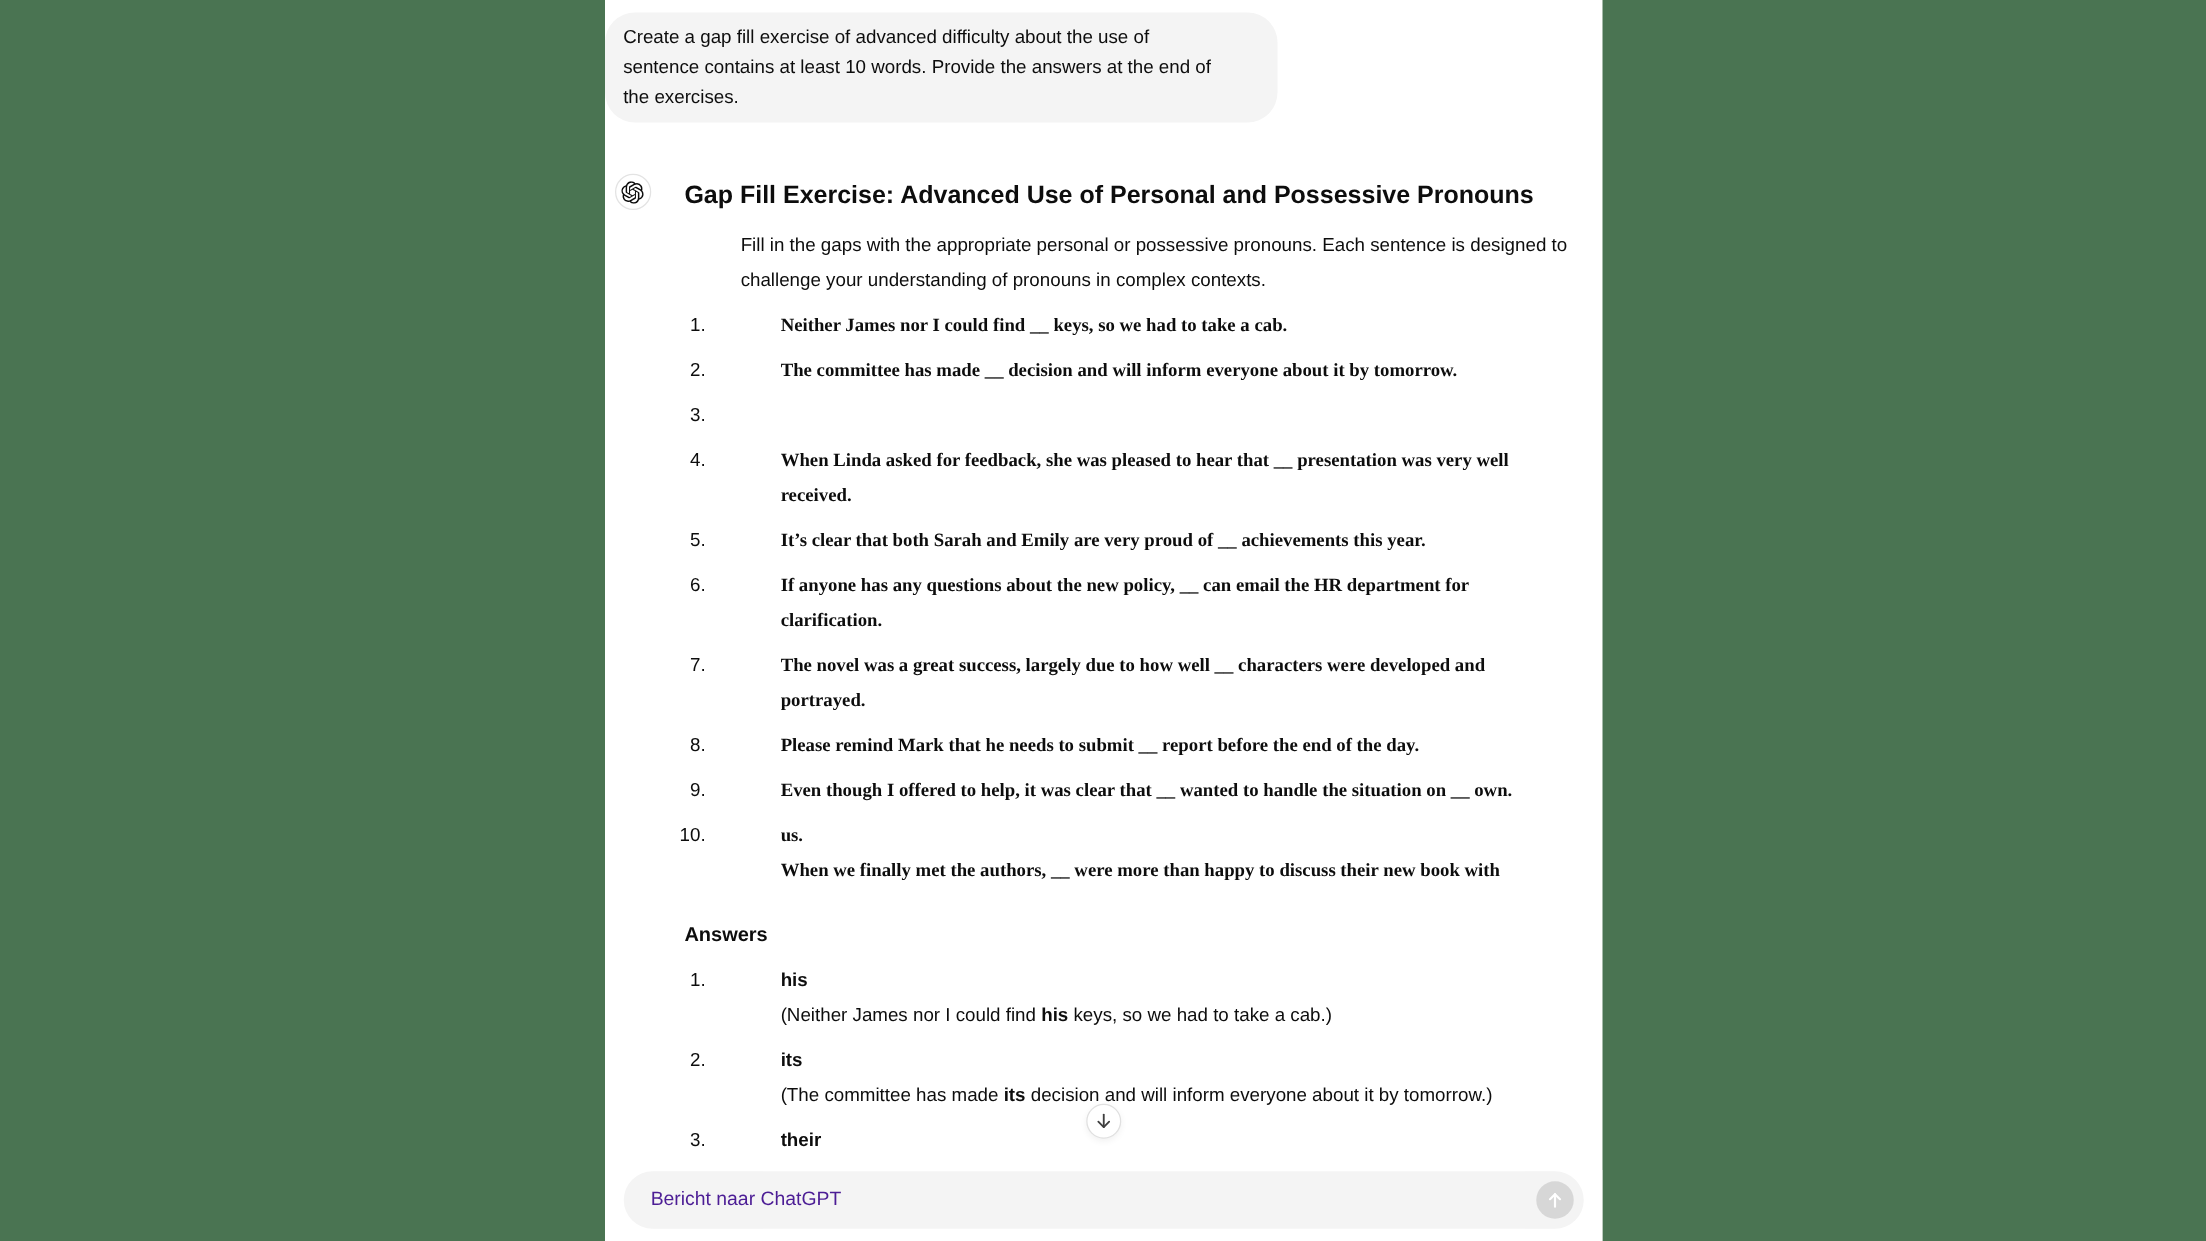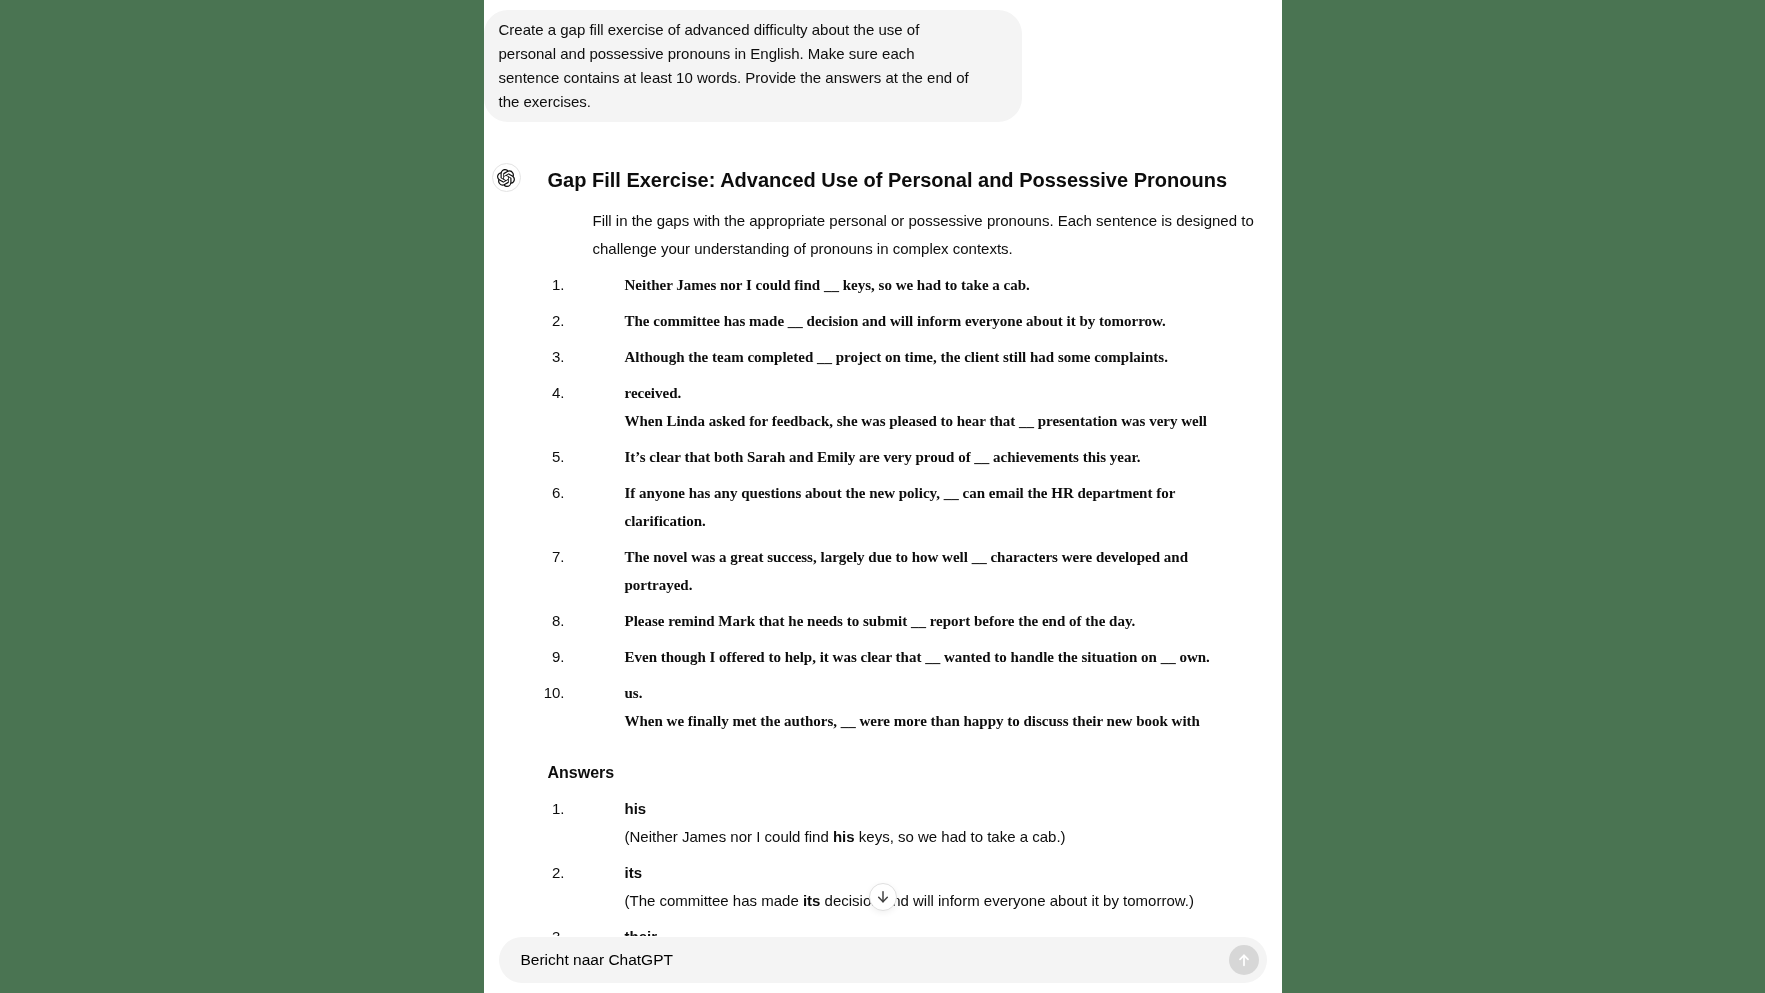--- a/index.html
+++ b/index.html
@@ -47,36 +47,35 @@
   }
   
   .composer-area{
     position:absolute;left:0;right:0;top:936px;bottom:0;background:#ffffff;
   }
   .composer{
     position:absolute;left:15px;top:1px;width:768px;height:46px;
     background:#f4f4f4;border-radius:23px;box-sizing:border-box;
     display:flex;align-items:center;padding:0 50px 0 22px;cursor:text;
   }
-  .placeholder{font-size:15.5px;color:#000000;}
+  .placeholder{font-size:15.5px;color:#4c1d95;}
   .send-btn{
     position:absolute;right:8px;top:8px;width:30px;height:30px;border:none;
     border-radius:50%;background:#d7d7d7;display:flex;align-items:center;
     justify-content:center;cursor:pointer;padding:0;
   }
 </style>
 </head>
 <body>
 
 <div class="chat-window">
 
   <div class="user-row">
     <div class="bubble">
       <div class="line">Create a gap fill exercise of advanced difficulty about the use of</div>
-      <div class="line">personal and possessive pronouns in English. Make sure each</div>
       <div class="line">sentence contains at least 10 words. Provide the answers at the end of</div>
       <div class="line">the exercises.</div>
     </div>
   </div>
 
   <div class="assistant">
     <div class="avatar">
       <svg width="18" height="18" viewBox="0 0 24 24" fill="#0d0d0d" aria-hidden="true">
         <path d="M22.2819 9.8211a5.9847 5.9847 0 0 0-.5157-4.9108 6.0462 6.0462 0 0 0-6.5098-2.9A6.0651 6.0651 0 0 0 4.9807 4.1818a5.9847 5.9847 0 0 0-3.9977 2.9 6.0462 6.0462 0 0 0 .7427 7.0966 5.98 5.98 0 0 0 .511 4.9107 6.051 6.051 0 0 0 6.5146 2.9001A5.9847 5.9847 0 0 0 13.2599 24a6.0557 6.0557 0 0 0 5.7718-4.2058 5.9894 5.9894 0 0 0 3.9977-2.9001 6.0557 6.0557 0 0 0-.7475-7.073zm-9.022 12.6081a4.4755 4.4755 0 0 1-2.8764-1.0408l.1419-.0804 4.7783-2.7582a.7948.7948 0 0 0 .3927-.6813v-6.7369l2.02 1.1686a.071.071 0 0 1 .038.052v5.5826a4.504 4.504 0 0 1-4.4945 4.4944zm-9.6607-4.1254a4.4708 4.4708 0 0 1-.5346-3.0137l.142.0852 4.783 2.7582a.7712.7712 0 0 0 .7806 0l5.8428-3.3685v2.3324a.0804.0804 0 0 1-.0332.0615L9.74 19.9502a4.4992 4.4992 0 0 1-6.1408-1.6464zM2.3408 7.8956a4.485 4.485 0 0 1 2.3655-1.9728V11.6a.7664.7664 0 0 0 .3879.6765l5.8144 3.3543-2.0201 1.1685a.0757.0757 0 0 1-.071 0l-4.8303-2.7865A4.504 4.504 0 0 1 2.3408 7.8956zm16.5963 3.8558L13.1038 8.364 15.1192 7.2a.0757.0757 0 0 1 .071 0l4.8303 2.7913a4.4944 4.4944 0 0 1-.6765 8.1042v-5.6772a.79.79 0 0 0-.407-.667zm2.0107-3.0231l-.142-.0852-4.7735-2.7818a.7759.7759 0 0 0-.7854 0L9.409 9.2297V6.8974a.0662.0662 0 0 1 .0284-.0615l4.8303-2.7866a4.4992 4.4992 0 0 1 6.6802 4.66zM8.3065 12.863l-2.02-1.1638a.0804.0804 0 0 1-.038-.0567V6.0742a4.4992 4.4992 0 0 1 7.3757-3.4537l-.142.0805L8.704 5.459a.7948.7948 0 0 0-.3927.6813zm1.0976-2.3654l2.602-1.4998 2.6069 1.4998v2.9994l-2.5974 1.4997-2.6067-1.4997z"></path>
       </svg>
@@ -97,29 +96,26 @@
           </div>
       </li>
       <li>
         <span class="num">2.</span>
         <div class="li-lines">
             <div class="line">The committee has made __ decision and will inform everyone about it by tomorrow.</div>
           </div>
       </li>
       <li>
         <span class="num">3.</span>
-        <div class="li-lines">
-            <div class="line">Although the team completed __ project on time, the client still had some complaints.</div>
-          </div>
       </li>
       <li>
         <span class="num">4.</span>
         <div class="li-lines">
+          <div class="line">When Linda asked for feedback, she was pleased to hear that __ presentation was very well</div>
           <div class="line">received.</div>
-          <div class="line">When Linda asked for feedback, she was pleased to hear that __ presentation was very well</div>
         </div>
       </li>
       <li>
         <span class="num">5.</span>
         <div class="li-lines">
             <div class="line">It’s clear that both Sarah and Emily are very proud of __ achievements this year.</div>
           </div>
       </li>
       <li>
         <span class="num">6.</span>

